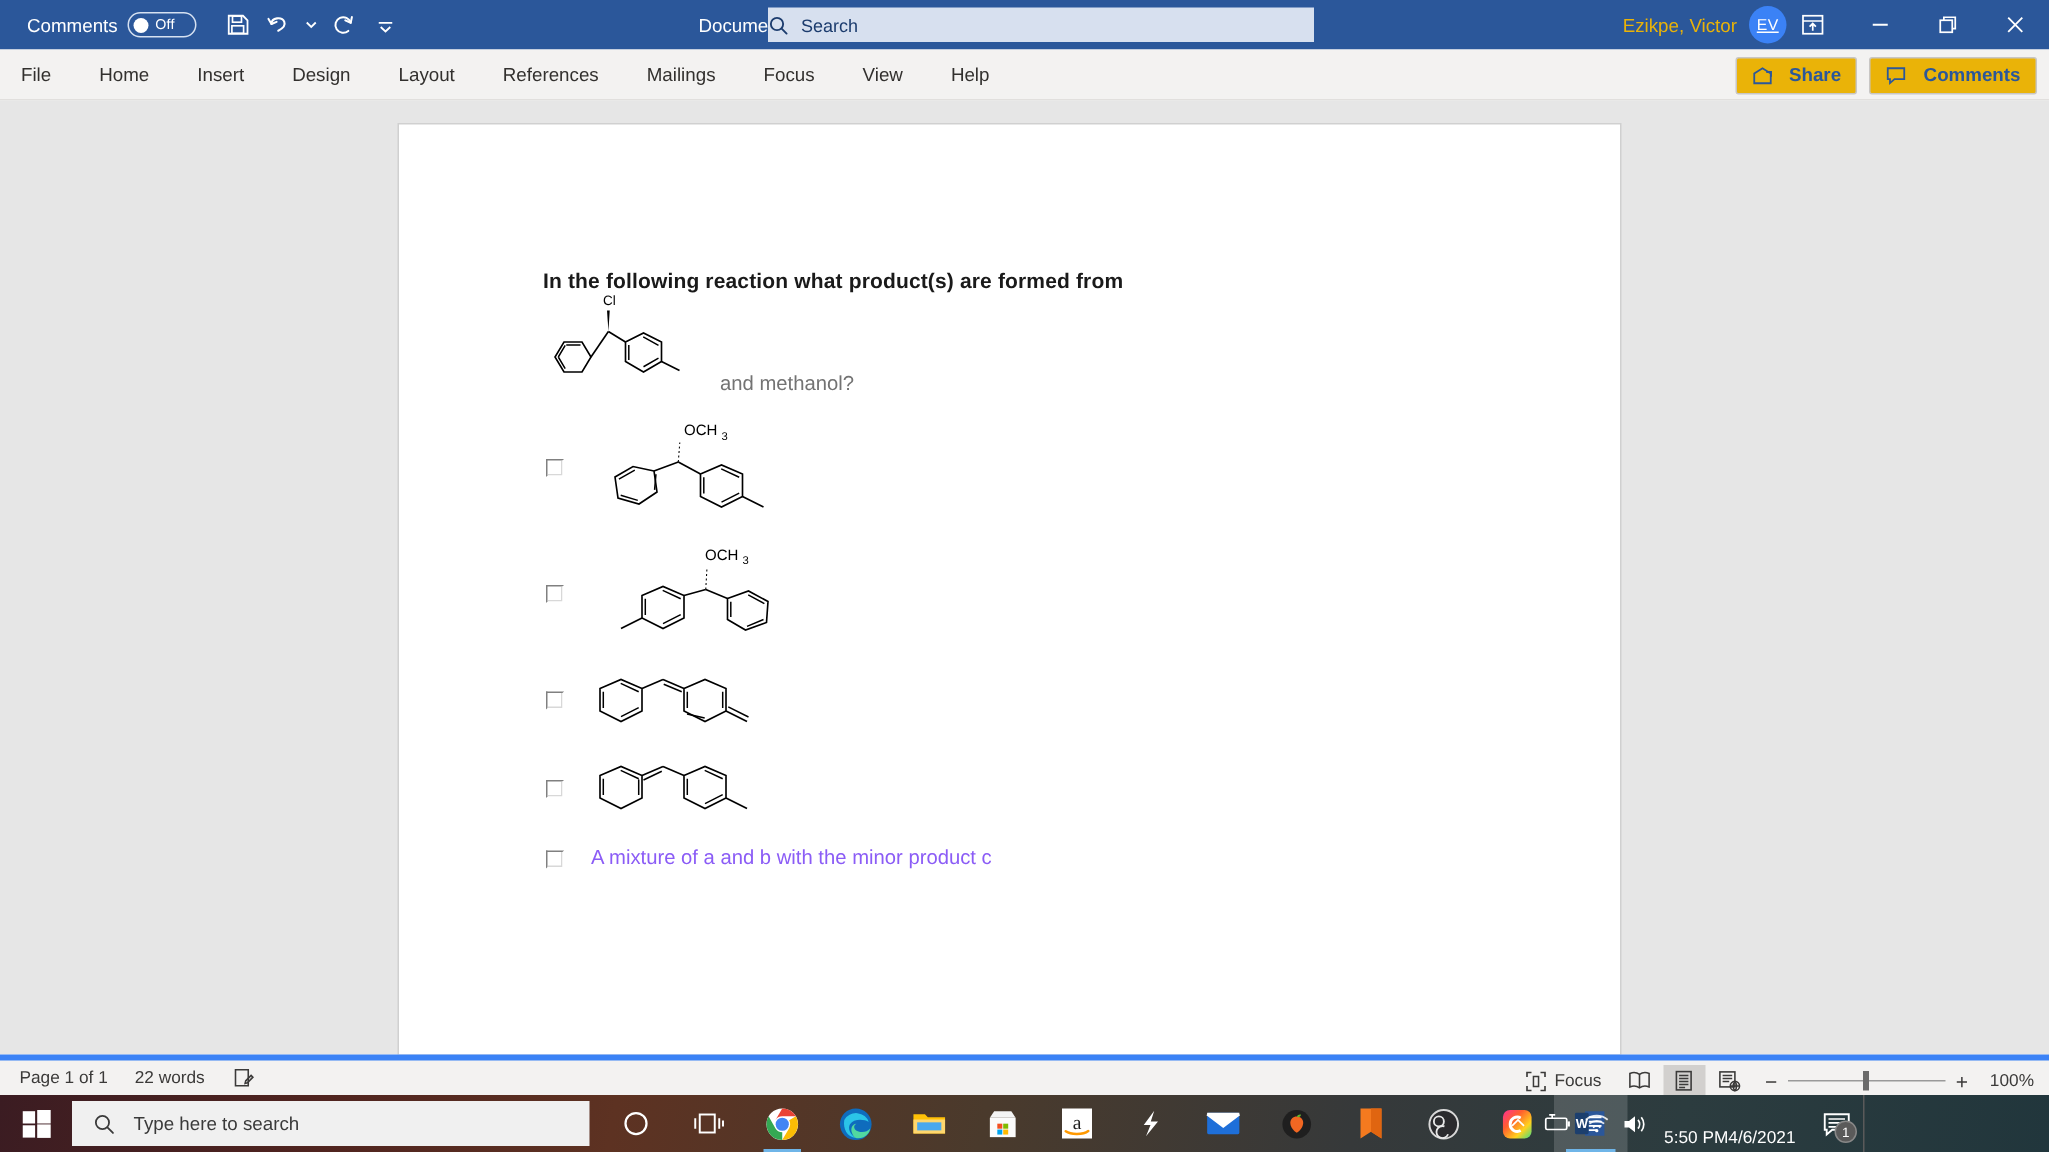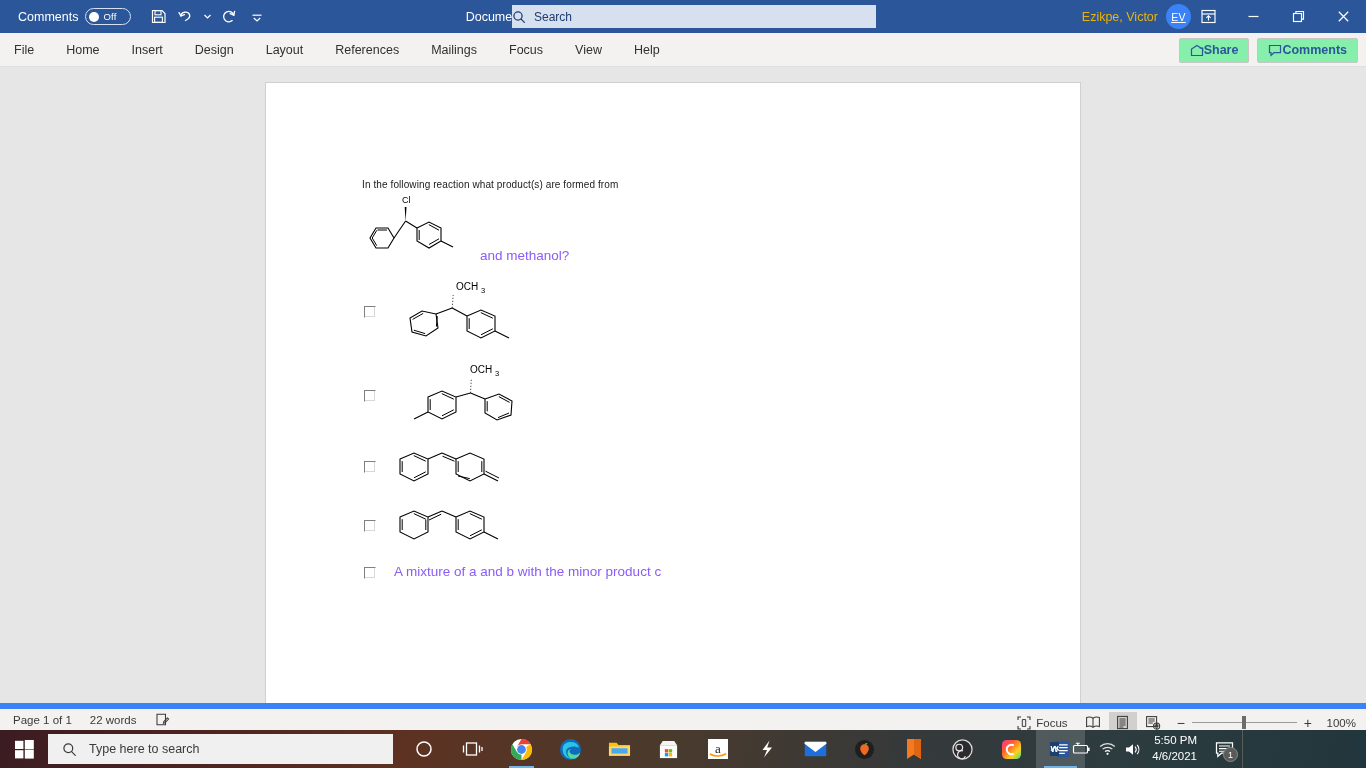--- a/index.html
+++ b/index.html
@@ -93,69 +93,70 @@
     display: flex; align-items: center;
     font-size: 12.5px; color: #32302e;
     white-space: nowrap;
   }
   .tab:first-child { padding-left: 14px; }
   #ribbon-right {
     position: absolute; right: 8px; top: 0; height: 34px;
     display: flex; align-items: center; gap: 8px;
   }
   .rib-btn {
-    display: flex; align-items: center; gap: 0;
+    display: flex; align-items: center; gap: 11px;
     height: 25px; padding: 0 10px;
-    border: 1px solid #c8c6c4; background: #86efac;
+    border: 1px solid #c8c6c4; background: #eab308;
     font-size: 12.5px; color: #2b579a; font-weight: bold;
     border-radius: 2px;
   }
 
   
   #workspace {
     position: absolute; left: 0; top: 67px; width: 1366px; height: 636px;
     background: #e6e6e6;
   }
   #page {
     position: absolute; left: 266px; top: 16px;
     width: 814px; height: 620px;
     background: #ffffff;
     box-shadow: 0 0 0 1px #d0d0d0;
   }
 
   
   #qtext {
     position: absolute; left: 96px; top: 96px;
-    font-size: 10px; color: #1a1a1a;
+    font-size: 14px; color: #1a1a1a;
     letter-spacing: .1px;
     white-space: nowrap;
+    font-weight: bold;
   }
   #methanol {
     position: absolute; left: 214px; top: 165px;
-    font-size: 13.5px; color: #8b5cf6; white-space: nowrap;
+    font-size: 13.5px; color: #737373; white-space: nowrap;
   }
   .opt-text {
     position: absolute; font-size: 13.5px; color: #8b5cf6; white-space: nowrap;
   }
   .checkbox {
     position: absolute;
     width: 12px; height: 12px;
     border: 1.2px solid #808080;
     background: #ffffff;
     border-right-color: #ffffff;
     border-bottom-color: #ffffff;
     box-shadow: inset -1px -1px 0 0 #d8d8d8;
   }
   .mol { position: absolute; }
 
   
   #statusbar {
     position: absolute; left: 0; top: 703px; width: 1366px; height: 27px;
     background: #f3f2f1;
-    border-top: 6px solid #3b82f6;
+    border-top: 4px solid #3b82f6;
     display: flex; align-items: center;
     font-size: 11.5px; color: #3b3a39;
   }
   .sb-item { padding: 0 9px; display: flex; align-items: center; gap: 5px; height: 27px; }
   #sb-left { display: flex; align-items: center; margin-left: 4px; }
   #sb-right {
     position: absolute; right: 6px; top: 0; height: 27px;
     display: flex; align-items: center; gap: 2px;
   }
   .view-btn {
@@ -216,21 +217,21 @@
   #tray {
     position: absolute; right: 0; top: 0; height: 38px;
     display: flex; align-items: center; gap: 0;
     color: #ffffff;
   }
   .tray-ico {
     width: 26px; height: 38px;
     display: flex; align-items: center; justify-content: center;
   }
   #clock {
-    display: flex; flex-direction: column; align-items: flex-end;
+    display: flex; flex-direction: row; align-items: flex-end;
     justify-content: center; height: 38px;
     font-size: 11.5px; color: #ffffff; line-height: 1.35;
     padding: 0 9px 0 6px;
   }
   #notif {
     width: 36px; height: 38px; position: relative;
     display: flex; align-items: center; justify-content: center;
   }
   .notif-badge {
     position: absolute; right: 4px; bottom: 6px;

